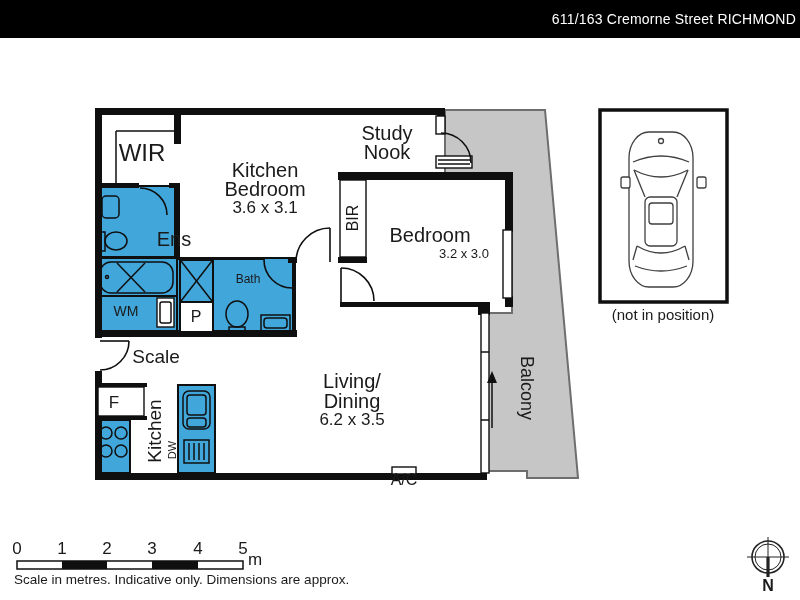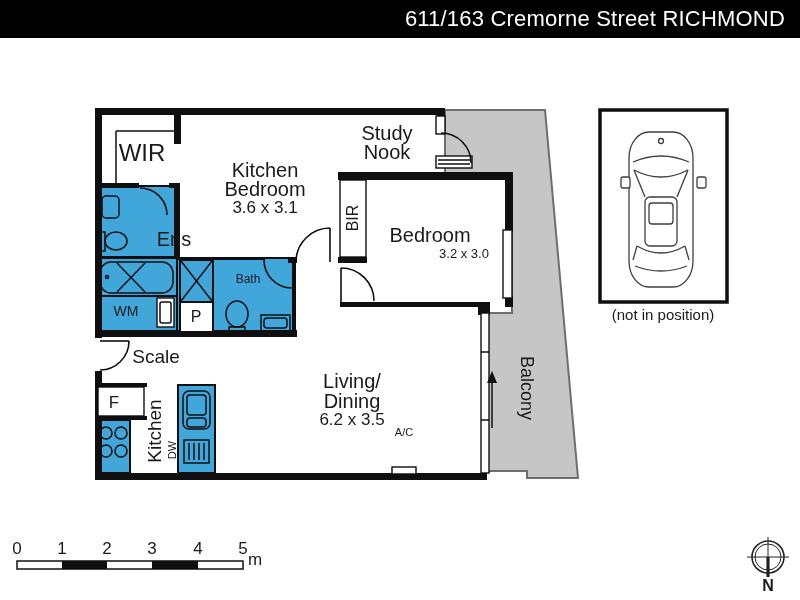--- a/index.html
+++ b/index.html
@@ -1,20 +1,20 @@
 <!DOCTYPE html>
 <html><head>
 <meta charset="utf-8">
 <style>
   html,body{margin:0;padding:0;background:#fff;}
   .stage{position:relative;width:800px;height:600px;background:#fff;overflow:hidden;
          font-family:"Liberation Sans", sans-serif;color:#1a1a1a;}
   .header{position:absolute;left:0;top:0;width:800px;height:38px;background:#000;color:#fff;
-          display:flex;align-items:center;justify-content:flex-end;padding-right:15px;
-          box-sizing:border-box;font-size:22px;letter-spacing:.2px;text-align:center;}
+          display:flex;align-items:center;justify-content:flex-end;padding-right:4px;
+          box-sizing:border-box;font-size:14px;letter-spacing:.2px;text-align:center;}
   svg{position:absolute;left:0;top:0;}
   .wall{fill:#0f0f0f;}
   .thin{stroke:#0f0f0f;stroke-width:2;fill:none;}
   .hair{stroke:#0f0f0f;stroke-width:1.5;fill:none;}
   .blue{fill:#41a6da;stroke:#0f0f0f;stroke-width:2;}
   .fx{stroke:#0f0f0f;stroke-width:1.5;fill:none;}
   .whitebox{fill:#ffffff;stroke:#0f0f0f;stroke-width:2;}
   .win{fill:#ffffff;stroke:#0f0f0f;stroke-width:1.4;}
   .arc{fill:none;stroke:#0f0f0f;stroke-width:1.6;}
   .balcony{fill:#c6c6c6;stroke:#6e6e6e;stroke-width:2;}
@@ -208,28 +208,29 @@
   <div class="lbl" style="left:196px;top:317px;font-size:16px;">P</div>
   <div class="lbl" style="left:156px;top:356px;font-size:19px;">Scale</div>
   <div class="lbl" style="left:114px;top:402px;font-size:17px;">F</div>
   <div class="lbl rot-ccw" style="left:154px;top:431px;font-size:19px;">Kitchen</div>
   <div class="lbl rot-ccw" style="left:172px;top:450px;font-size:11px;">DW</div>
 
   <div class="lbl" style="left:352px;top:381px;font-size:20px;">Living/</div>
   <div class="lbl" style="left:352px;top:401px;font-size:20px;">Dining</div>
   <div class="lbl" style="left:352px;top:419px;font-size:17px;">6.2 x 3.5</div>
 
-  <div class="lbl" style="left:404px;top:432px;font-size:11px;text-align:center;">A/C</div>
+  <div class="lbl" style="left:404px;top:480px;font-size:16px;text-align:center;">A/C</div>
   <div class="lbl rot-cw" style="left:527px;top:388px;font-size:18px;">Balcony</div>
 
   <div class="lbl" style="left:663px;top:314px;font-size:15px;">(not in position)</div>
 
   <div class="tick" style="left:17px;top:559px;">0</div>
   <div class="tick" style="left:62px;top:559px;">1</div>
   <div class="tick" style="left:107px;top:559px;">2</div>
   <div class="tick" style="left:152px;top:559px;">3</div>
   <div class="tick" style="left:198px;top:559px;">4</div>
   <div class="tick" style="left:243px;top:559px;">5</div>
   <div class="lbl" style="left:255px;top:559px;font-size:17px;">m</div>
+  <div class="caption" style="left:14px;top:572px;">Scale in metres. Indicative only. Dimensions are approx.</div>
 
   <div class="lbl" style="left:768px;top:586px;font-size:16px;font-weight:bold;">N</div>
 
 </div>
 
 </body></html>

